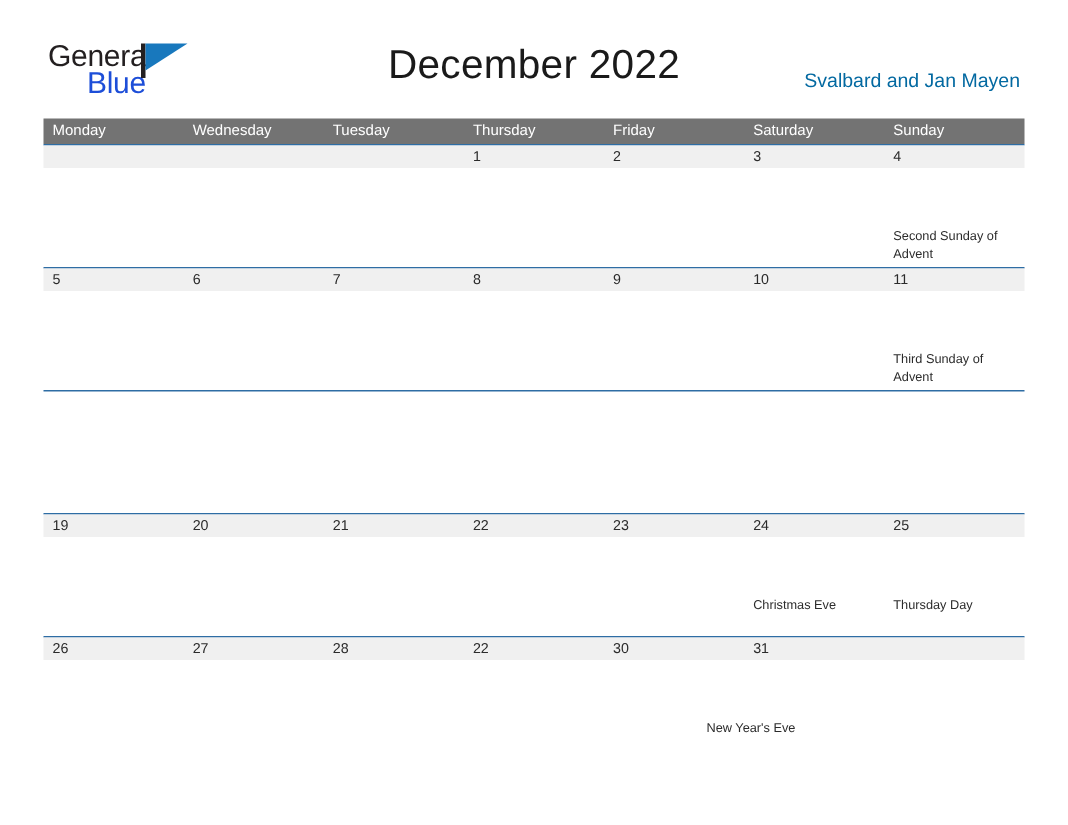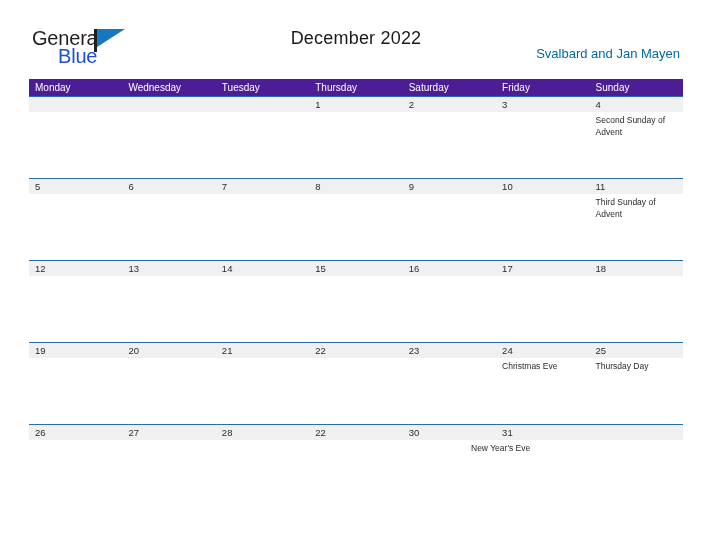--- a/index.html
+++ b/index.html
@@ -73,21 +73,21 @@
     border-top: 18px solid #1878bd;
     border-right: 28px solid transparent;
   }
 
   .title {
     position: absolute;
     left: 0;
     right: 0;
     top: 28px;
     text-align: center;
-    font-size: 18px;
+    font-size: 27px;
     color: #1a1a1a;
     font-weight: normal;
     font-family: "Liberation Sans", sans-serif;
     letter-spacing: 0.2px;
   }
 
   .subtitle {
     position: absolute;
     right: 32px;
     top: 46px;
@@ -99,21 +99,21 @@
   
   .calendar {
     position: absolute;
     left: 29px;
     top: 79px;
     width: 654px;
   }
 
   .weekday-header {
     display: flex;
-    background: #4c1d95;
+    background: #737373;
     height: 17px;
   }
   .weekday-cell {
     flex: 1 1 0;
     color: #ffffff;
     font-size: 10px;
     line-height: 17px;
     padding-left: 6px;
     box-sizing: border-box;
     font-family: "Liberation Sans", sans-serif;
@@ -145,27 +145,28 @@
     font-family: "Liberation Sans", sans-serif;
   }
 
   .day-events {
     display: flex;
     height: 66px;
     background: #ffffff;
   }
   .event-cell {
     flex: 1 1 0;
-    padding: 3px 7px 0 6px;
+    padding: 20px 7px 0 6px;
     box-sizing: border-box;
     font-size: 8.5px;
     line-height: 11.5px;
     color: #2b2b2b;
     font-family: "Liberation Sans", sans-serif;
     word-wrap: break-word;
+    margin-top: 20px;
   }
 </style>
 </head>
 <body>
 
 <div class="page">
 
   <div class="header">
 
     <div class="logo">
@@ -181,22 +182,22 @@
 
   </div>
 
   <div class="calendar">
 
     <div class="weekday-header">
       <div class="weekday-cell">Monday</div>
       <div class="weekday-cell">Wednesday</div>
       <div class="weekday-cell">Tuesday</div>
       <div class="weekday-cell">Thursday</div>
+      <div class="weekday-cell">Friday</div>
       <div class="weekday-cell">Saturday</div>
-      <div class="weekday-cell">Friday</div>
       <div class="weekday-cell">Sunday</div>
     </div>
 
     <div class="week-row">
       <div class="day-numbers">
         <div class="day-num"></div>
         <div class="day-num"></div>
         <div class="day-num"></div>
         <div class="day-num">1</div>
         <div class="day-num">2</div>
@@ -229,29 +230,20 @@
         <div class="event-cell"></div>
         <div class="event-cell"></div>
         <div class="event-cell"></div>
         <div class="event-cell"></div>
         <div class="event-cell"></div>
         <div class="event-cell">Third Sunday of Advent</div>
       </div>
     </div>
 
     <div class="week-row">
-      <div class="day-numbers">
-        <div class="day-num">12</div>
-        <div class="day-num">13</div>
-        <div class="day-num">14</div>
-        <div class="day-num">15</div>
-        <div class="day-num">16</div>
-        <div class="day-num">17</div>
-        <div class="day-num">18</div>
-      </div>
     </div>
 
     <div class="week-row">
       <div class="day-numbers">
         <div class="day-num">19</div>
         <div class="day-num">20</div>
         <div class="day-num">21</div>
         <div class="day-num">22</div>
         <div class="day-num">23</div>
         <div class="day-num">24</div>

